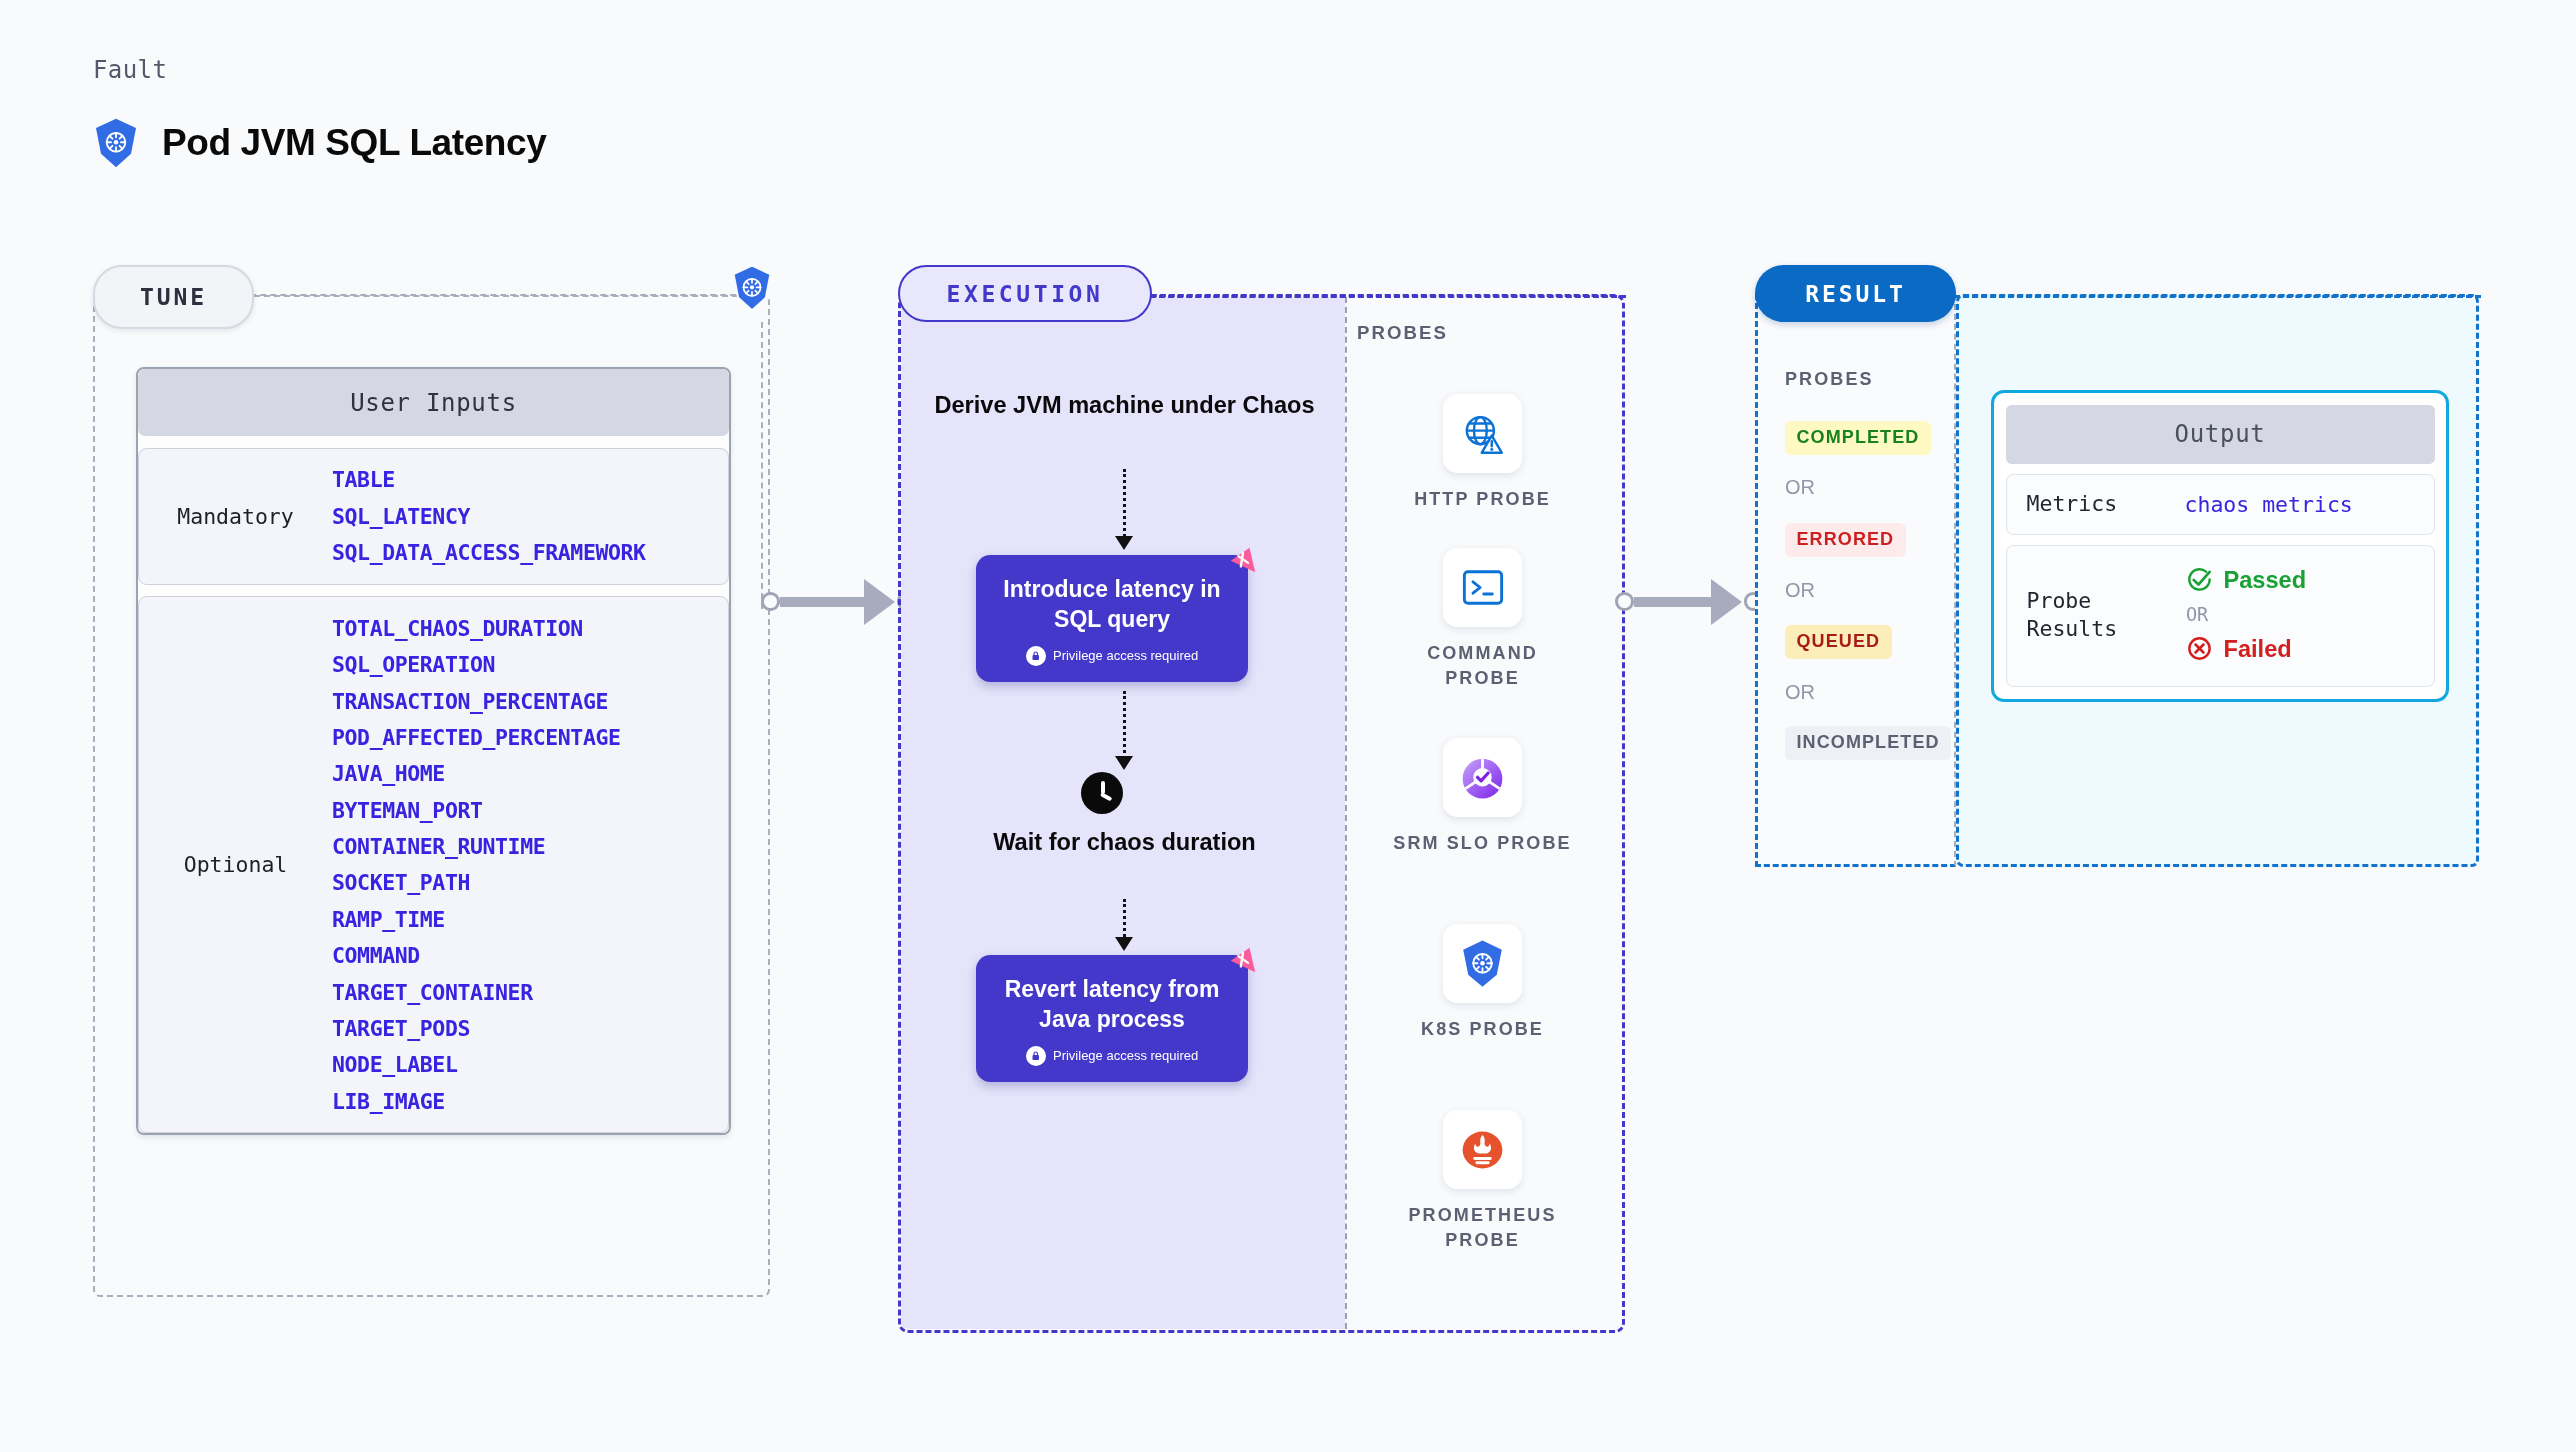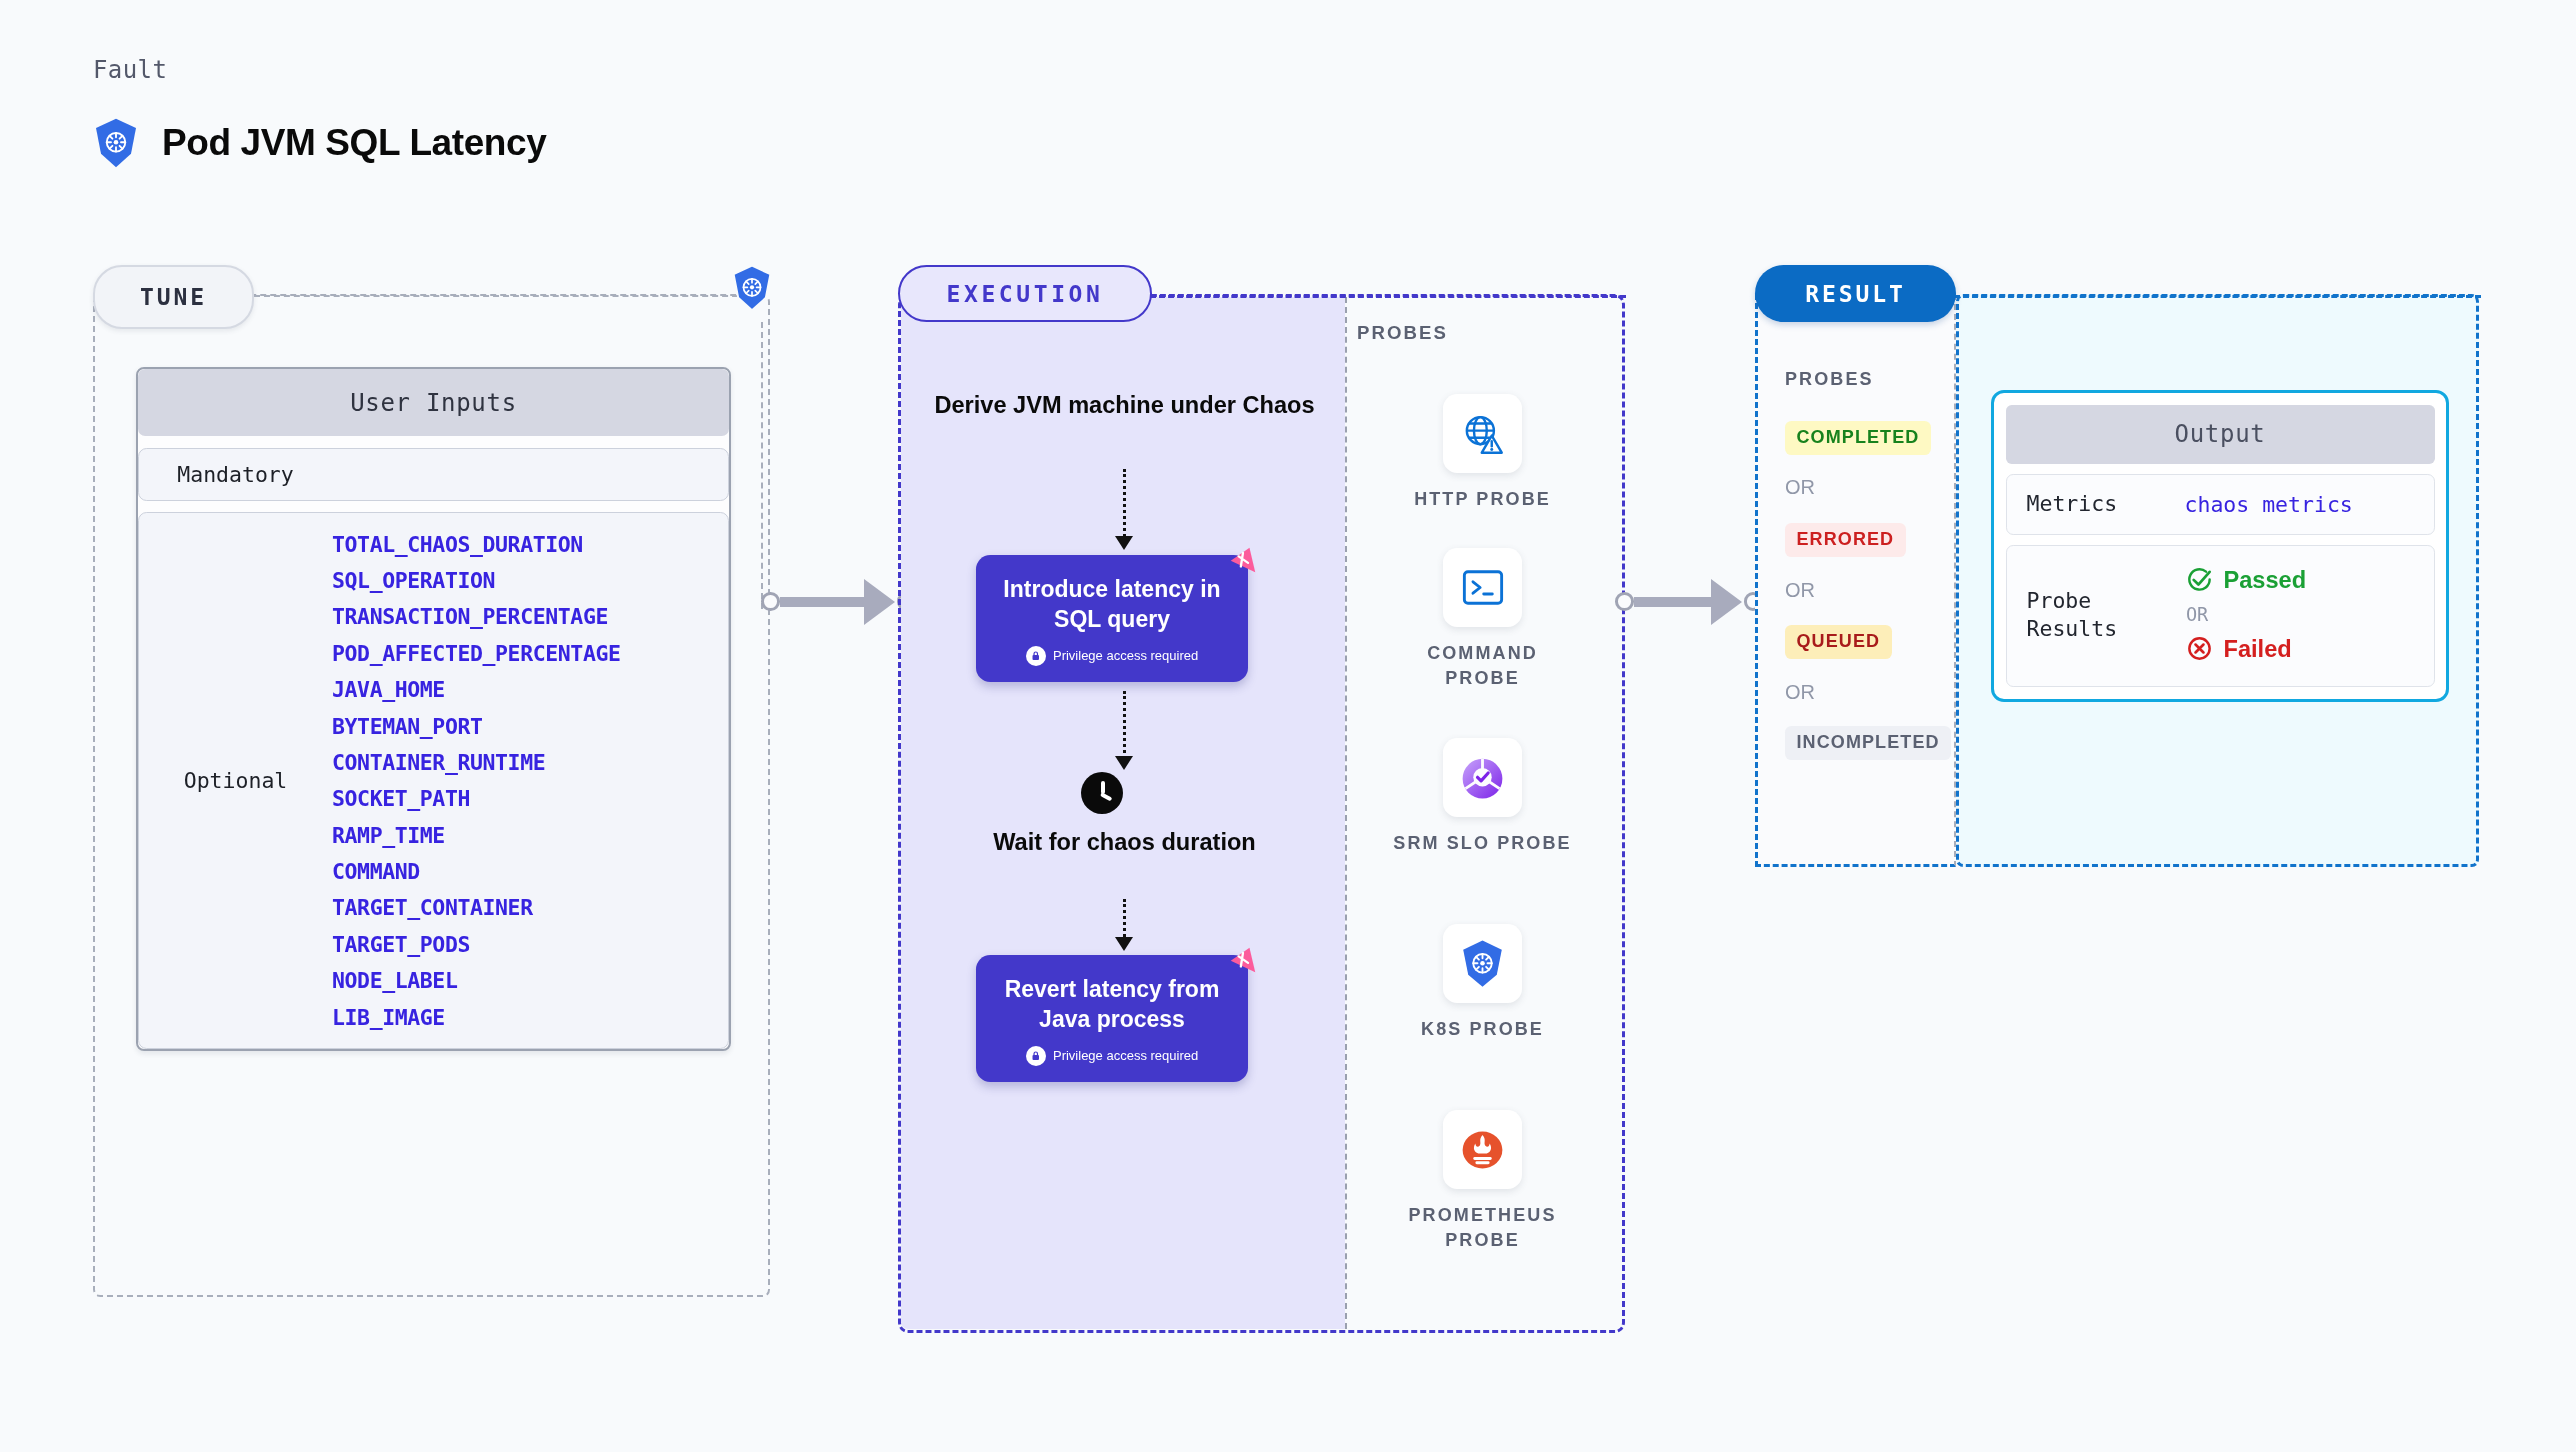--- a/index.html
+++ b/index.html
@@ -277,20 +277,25 @@
 </div>
 <div class="abs" id="tune-k8s-vline"></div>
 
 <div class="abs" id="inputs-card">
   <div id="inputs-header">
     <span>User Inputs</span>
   </div>
 
   <div class="param-group">
     <div class="group-label">Mandatory</div>
+    <div class="param-list">
+      <div class="param-item">TABLE</div>
+      <div class="param-item">SQL_LATENCY</div>
+      <div class="param-item">SQL_DATA_ACCESS_FRAMEWORK</div>
+    </div>
   </div>
 
   <div class="param-group">
     <div class="group-label">Optional</div>
     <div class="param-list">
       <div class="param-item">TOTAL_CHAOS_DURATION</div>
       <div class="param-item">SQL_OPERATION</div>
       <div class="param-item">TRANSACTION_PERCENTAGE</div>
       <div class="param-item">POD_AFFECTED_PERCENTAGE</div>
       <div class="param-item">JAVA_HOME</div>

